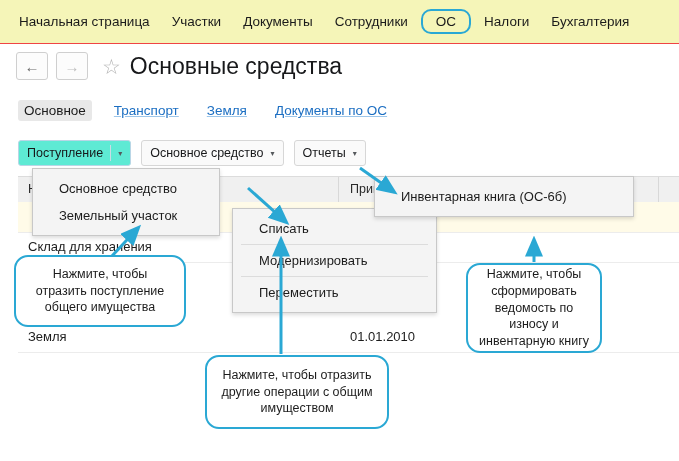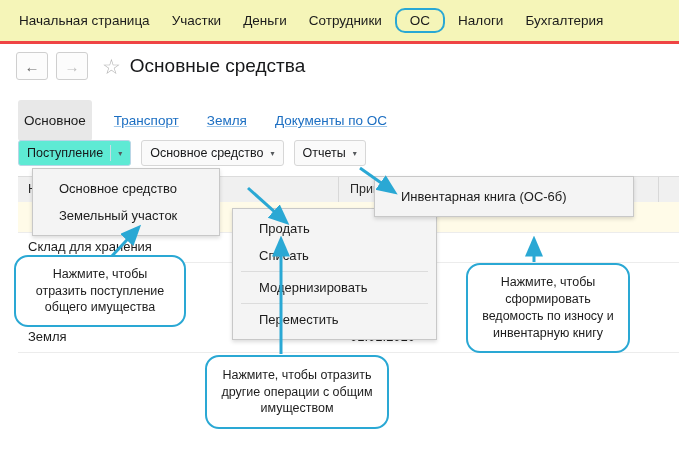--- a/index.html
+++ b/index.html
@@ -17,21 +17,21 @@
     position: relative;
   }
 
   
   .menubar {
     position: absolute;
     left: 0; top: 0;
     width: 679px;
     height: 44px;
     background: #f5f5b8;
-    border-bottom: 3px solid #ef4444;
+    border-bottom: 1px solid #ef4444;
     display: flex;
     align-items: center;
     padding-left: 10px;
     box-sizing: border-box;
   }
   .menu-item {
     font-size: 13.5px;
     color: #1b1b1b;
     padding: 5px 9px;
     margin-right: 4px;
@@ -70,42 +70,42 @@
   }
   .navbtn.second { color: #bdbdbd; }
   .star {
     color: #b6b6b6;
     font-size: 21px;
     margin-left: 6px;
     margin-right: 9px;
     line-height: 1;
   }
   .pagetitle {
-    font-size: 19px;
+    font-size: 23px;
     color: #17181a;
     font-weight: normal;
     white-space: nowrap;
   }
 
   
   .subtabs {
     position: absolute;
     left: 0; top: 100px;
     width: 679px;
     height: 30px;
     display: flex;
     align-items: flex-start;
     padding-left: 18px;
     box-sizing: border-box;
   }
   .subtab {
     font-size: 13.5px;
     color: #1b6ec2;
     margin-right: 16px;
-    padding: 13px 6px;
+    padding: 3px 6px;
     white-space: nowrap;
     text-decoration: underline;
     text-decoration-color: #9dc6ea;
   }
   .subtab.active {
     color: #1c1c1c;
     background: #e8e8e8;
     border-radius: 3px;
     text-decoration: none;
   }
@@ -226,38 +226,38 @@
     text-align: center;
     display: flex;
     align-items: center;
     justify-content: center;
     padding: 6px 10px;
     box-sizing: border-box;
     z-index: 30;
   }
   #callout-left   { left: 14px;  top: 255px; width: 172px; height: 72px; }
   #callout-center { left: 205px; top: 355px; width: 184px; height: 74px; }
-  #callout-right  { left: 466px; top: 263px; width: 164px; height: 90px; }
+  #callout-right  { left: 466px; top: 263px; width: 136px; height: 90px; }
 
   .arrow-svg {
     position: absolute;
     left: 0; top: 0;
     width: 679px;
     height: 461px;
     z-index: 25;
     pointer-events: none;
   }
 </style>
 </head>
 <body>
 
 <div class="menubar">
   <div class="menu-item">Начальная страница</div>
   <div class="menu-item">Участки</div>
-  <div class="menu-item">Деньги</div>
+  <div class="menu-item">Документы</div>
   <div class="menu-item">Сотрудники</div>
   <div class="menu-item highlight">ОС</div>
   <div class="menu-item">Налоги</div>
   <div class="menu-item">Бухгалтерия</div>
 </div>
 
 <div class="titlerow">
   <div class="navbtn">←</div>
   <div class="navbtn second">→</div>
   <div class="star">☆</div>
@@ -306,21 +306,20 @@
   <div class="cell" style="left:10px;">Земля</div>
   <div class="cell" style="left:332px;">01.01.2010</div>
 </div>
 
 <div class="menu" id="menu-postuplenie">
   <div class="mi">Основное средство</div>
   <div class="mi">Земельный участок</div>
 </div>
 
 <div class="menu" id="menu-operations">
-  <div class="mi">Продать</div>
   <div class="mi">Списать</div>
   <div class="mi-sep"></div>
   <div class="mi">Модернизировать</div>
   <div class="mi-sep"></div>
   <div class="mi">Переместить</div>
 </div>
 
 <div class="menu" id="menu-reports">
   <div class="mi">Инвентарная книга (ОС-6б)</div>
 </div>

